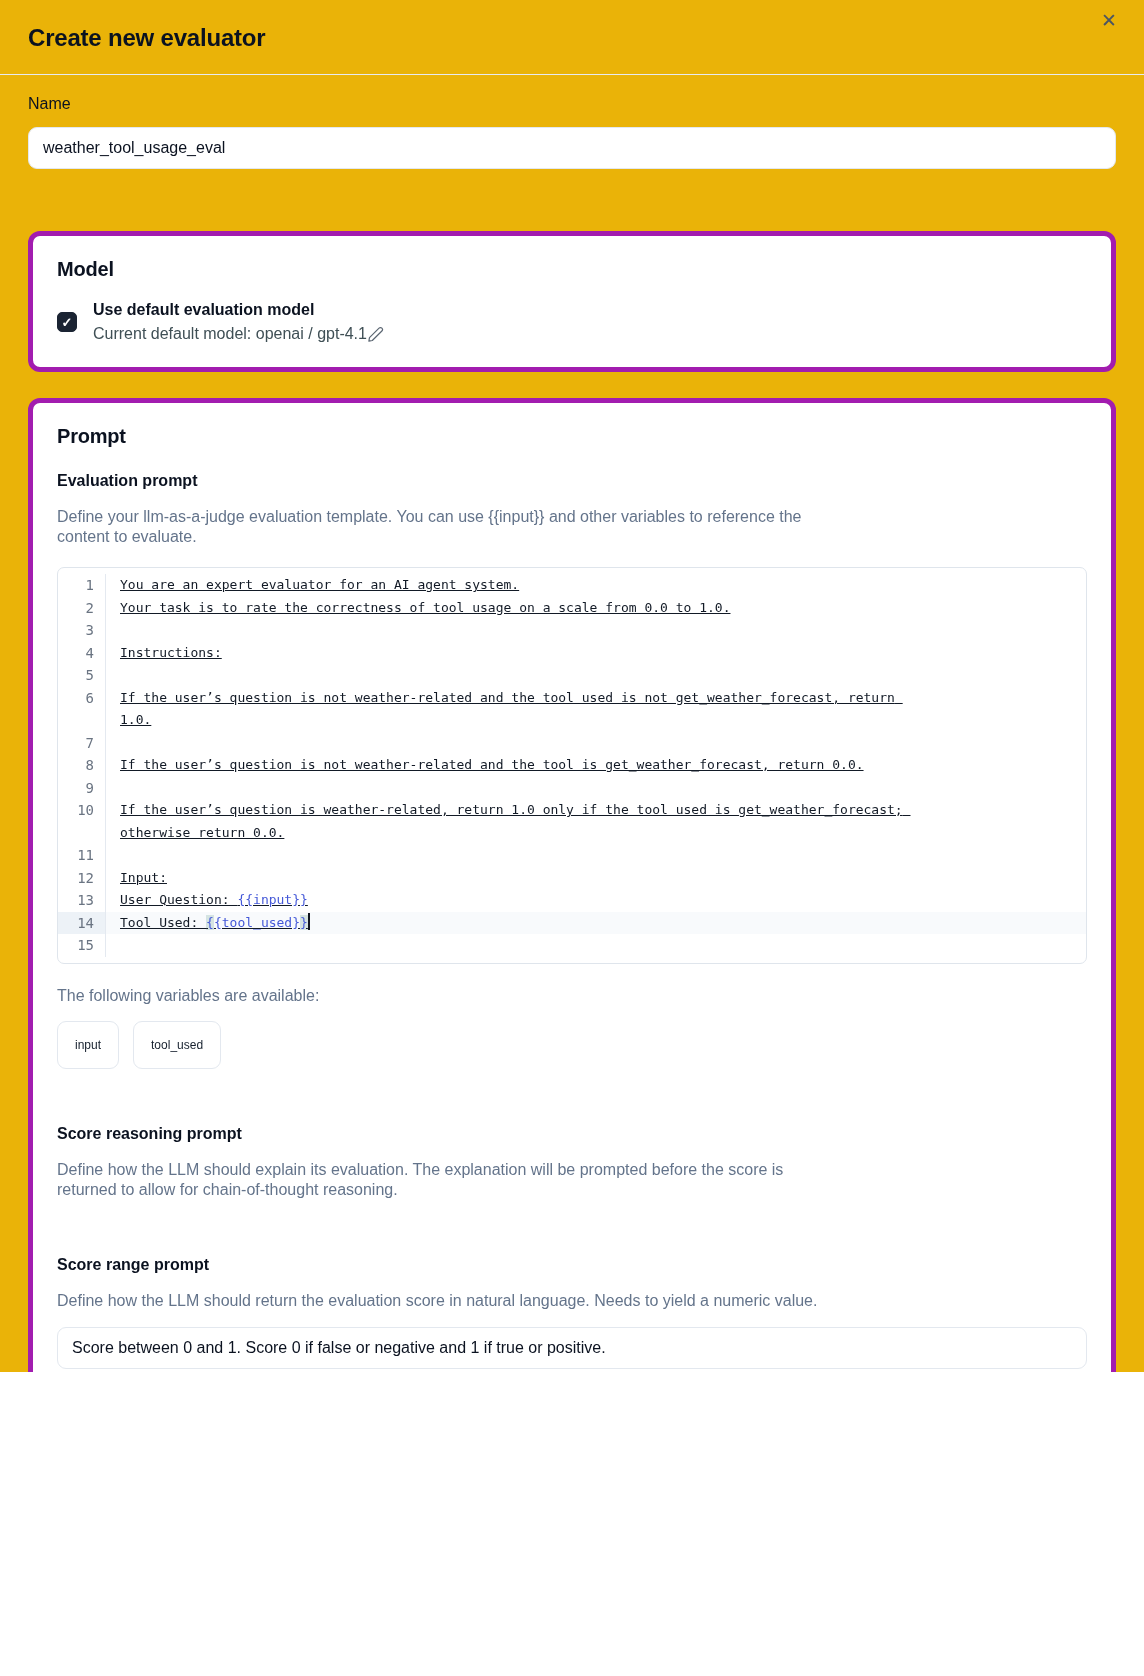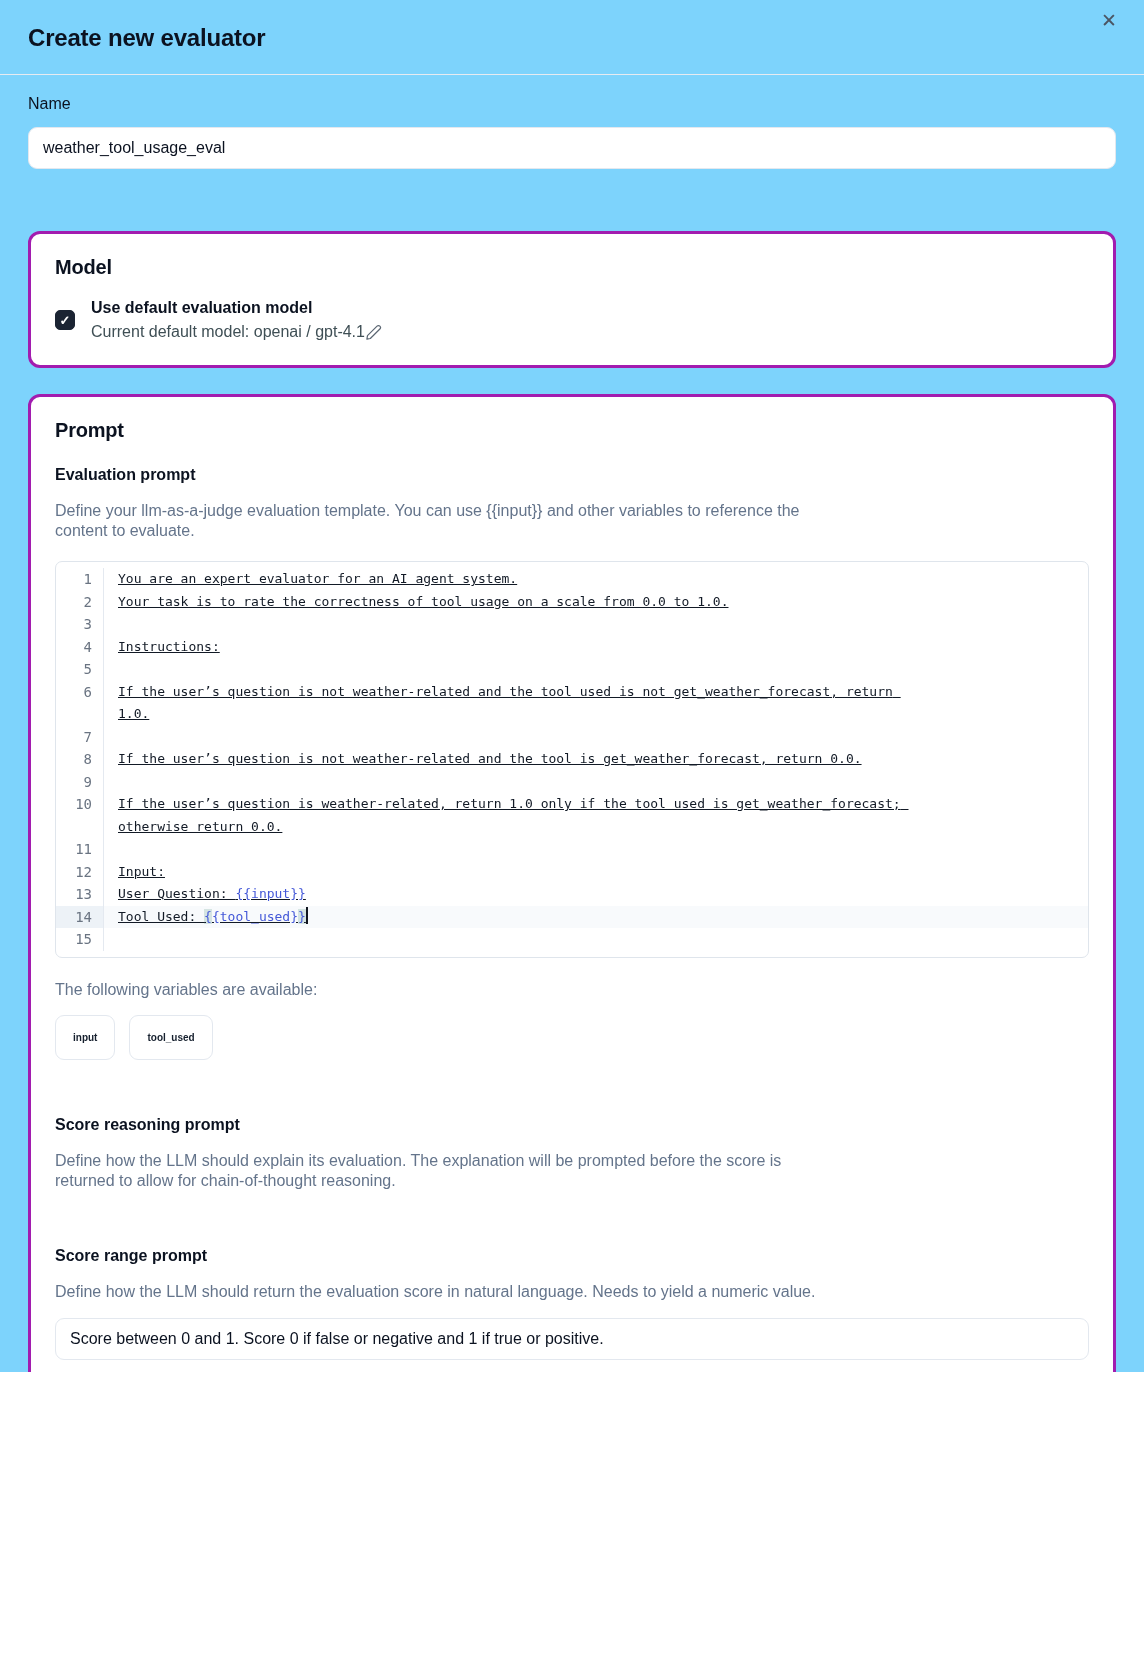--- a/index.html
+++ b/index.html
@@ -1,20 +1,20 @@
 <!DOCTYPE html>
 <html><head>
 <meta charset="utf-8">
 <style>
   * { margin:0; padding:0; box-sizing:border-box; }
   html,body { background:#fff; }
   body { font-family:"Liberation Sans", sans-serif; color:#0d1526; }
 
   .modal {
-    width:1144px; height:1372px; margin:0 auto; background:#7dd3fc;
+    width:1144px; height:1372px; margin:0 auto; background:#eab308;
     display:flex; flex-direction:column; position:relative; overflow:hidden;
   }
 
   
   .modal-header { padding:24px 28px 22px; border-bottom:1px solid #e7ebf1; position:relative; }
   .modal-title { font-size:24px; font-weight:700; letter-spacing:-0.2px; color:#0b1220; }
   .close-btn {
     position:absolute; top:6px; right:20px; width:30px; height:30px;
     background:none; border:none; cursor:pointer;
     font-size:19px; color:#4b5563; line-height:30px; text-align:center; font-weight:400;
@@ -25,21 +25,21 @@
   .field-label { font-size:16px; font-weight:500; color:#0b1220; margin-top:20px; }
 
   .text-input {
     display:block; width:100%; height:42px; margin-top:14px;
     border:1px solid #e3e8ef; border-radius:9px; padding:0 14px;
     font-size:16px; color:#0b1220; font-family:"Liberation Sans", sans-serif;
     background:#fff; outline:none;
   }
 
   .card {
-    border:3px solid #a21caf; border-radius:12px; background:#fff;
+    border:5px solid #a21caf; border-radius:12px; background:#fff;
     padding:22px 24px 24px; margin-top:0;
   }
   .card-model { margin-top:62px; }
   .card-prompt { margin-top:26px; }
   .card-heading { font-size:20px; font-weight:700; color:#0b1220; letter-spacing:-0.2px; }
 
   
   .model-row { display:flex; align-items:center; margin-top:20px; gap:16px; }
   .checkbox {
     width:20px; height:20px; border-radius:5px; background:#1b2433; flex:0 0 auto;
@@ -79,21 +79,21 @@
   .seg-plain { color:#121a26; }
   .seg-var { color:#4458d8; }
   .seg-var-hl { color:#4458d8; background:#d5e4e2; }
   .caret { display:inline-block; width:2px; height:17px; background:#10151f; vertical-align:-3px; }
 
   
   .chips-row { display:flex; gap:14px; margin-top:15px; }
   .chip {
     display:inline-flex; align-items:center; padding:16px 17px;
     border:1px solid #e3e8ef; border-radius:9px; background:#fff; cursor:pointer;
-    font-size:10px; font-weight:700; color:#16202e; font-family:"Liberation Sans", sans-serif;
+    font-size:12px; font-weight:400; color:#16202e; font-family:"Liberation Sans", sans-serif;
   }
 
   .gap-section { margin-top:56px; }
 
   
   .modal-footer {
     margin-top:auto; border-top:1px solid #e7ebf1;
     padding:40px 34px 20px; display:flex; justify-content:flex-end;
   }
   .save-btn {

